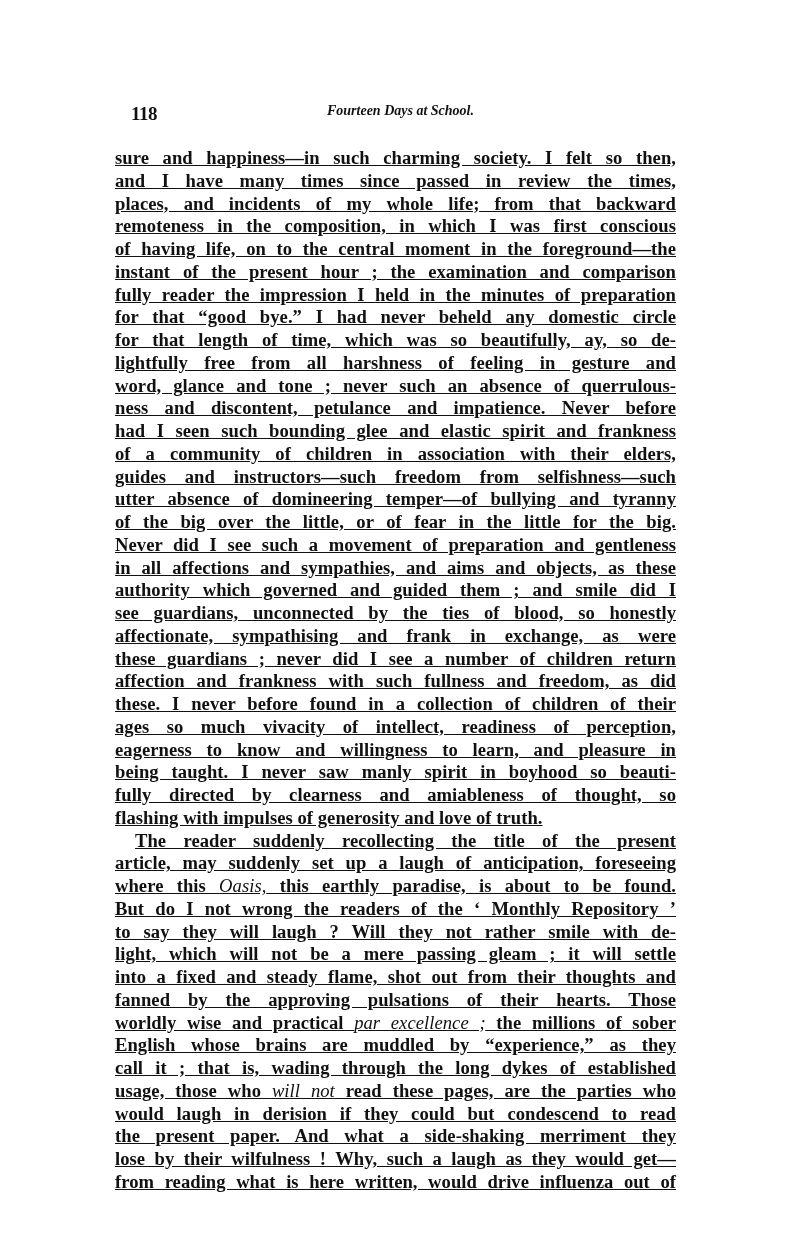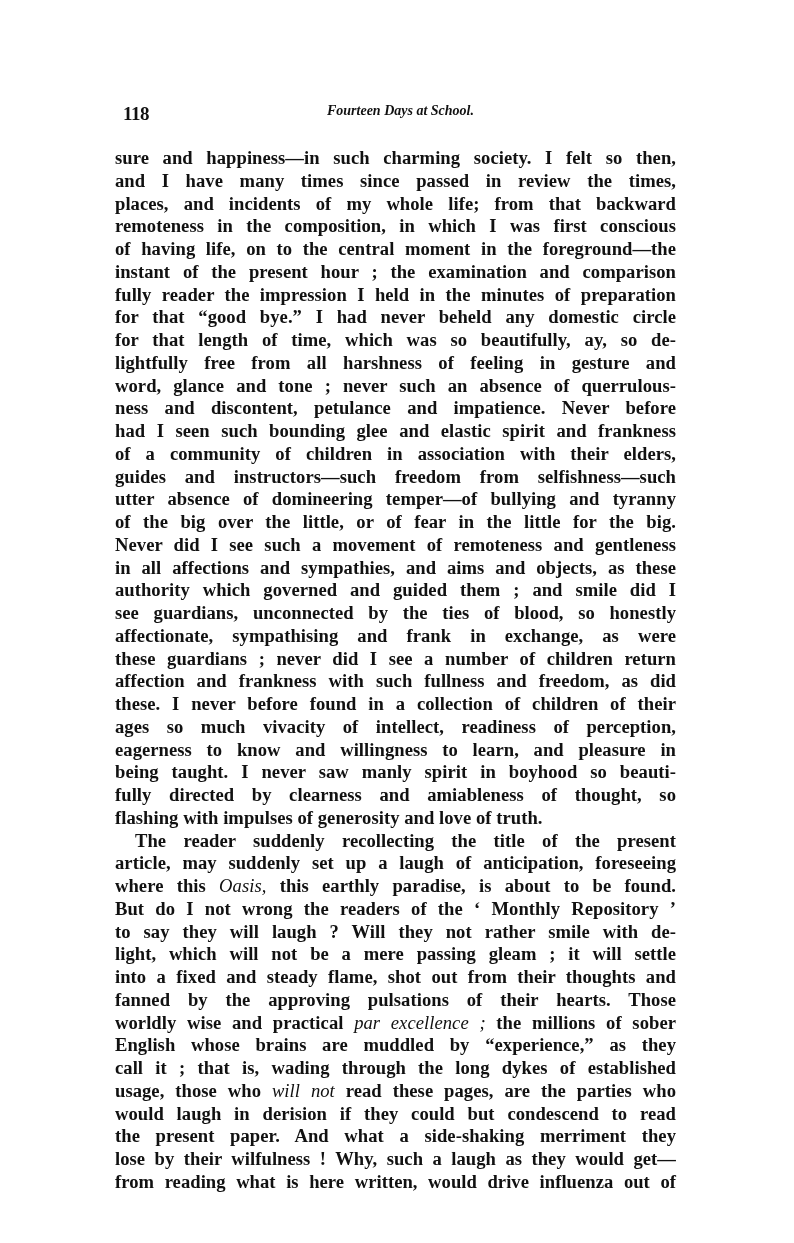--- a/index.html
+++ b/index.html
@@ -23,21 +23,21 @@
     }
     .running-head {
       position: absolute;
       left: 115px;
       top: 103px;
       width: 561px;
       height: 26px;
     }
     .page-number {
       position: absolute;
-      left: 8px;
+      left: 16px;
       top: 0;
       font-size: 19px;
       font-weight: bold;
       letter-spacing: -0.5px;
     }
     .running-title {
       position: absolute;
       left: 0;
       right: 0;
       top: 0;
@@ -45,20 +45,21 @@
       font-size: 14px;
       font-style: italic;
       font-weight: bold;
       padding-left: 10px;
     }
     .body-text {
       position: absolute;
       left: 115px;
       top: 147px;
       width: 561px;
+      text-decoration: underline;
     }
     .line {
       display: block;
       height: 22.75px;
       line-height: 22.75px;
       font-size: 18.6px;
       font-weight: bold;
       white-space: nowrap;
       text-align: justify;
       text-align-last: justify;
@@ -95,21 +96,21 @@
     <span class="line">for that “good bye.”   I had never beheld any domestic circle</span>
     <span class="line">for that length of time, which was so beautifully, ay, so de-</span>
     <span class="line">lightfully free from all harshness of feeling in gesture and</span>
     <span class="line">word, glance and tone ; never such an absence of querrulous-</span>
     <span class="line">ness and discontent, petulance and impatience.   Never before</span>
     <span class="line">had I seen such bounding glee and elastic spirit and frankness</span>
     <span class="line">of a community of children in association with their elders,</span>
     <span class="line">guides and instructors—such freedom from selfishness—such</span>
     <span class="line">utter absence of domineering temper—of bullying and tyranny</span>
     <span class="line">of the big over the little, or of fear in the little for the big.</span>
-    <span class="line">Never did I see such a movement of remoteness and gentleness</span>
+    <span class="line">Never did I see such a movement of preparation and gentleness</span>
     <span class="line">in all affections and sympathies, and aims and objects, as these</span>
     <span class="line">authority which governed and guided them ; and smile did I</span>
     <span class="line">see guardians, unconnected by the ties of blood, so honestly</span>
     <span class="line">affectionate, sympathising and frank in exchange, as were</span>
     <span class="line">these guardians ; never did I see a number of children return</span>
     <span class="line">affection and frankness with such fullness and freedom, as did</span>
     <span class="line">these.   I never before found in a collection of children of their</span>
     <span class="line">ages so much vivacity of intellect, readiness of perception,</span>
     <span class="line">eagerness to know and willingness to learn, and pleasure in</span>
     <span class="line">being taught.   I never saw manly spirit in boyhood so beauti-</span>

